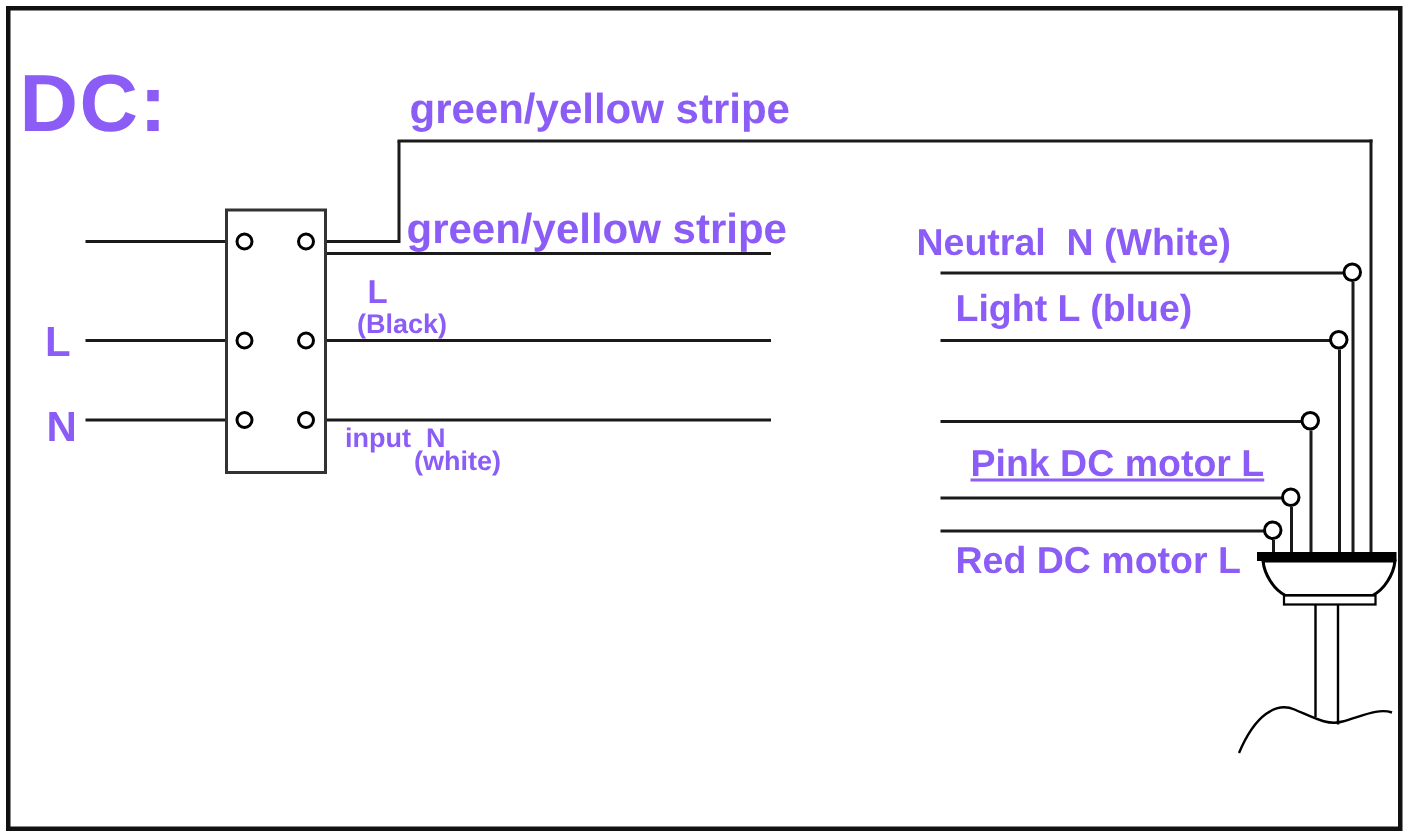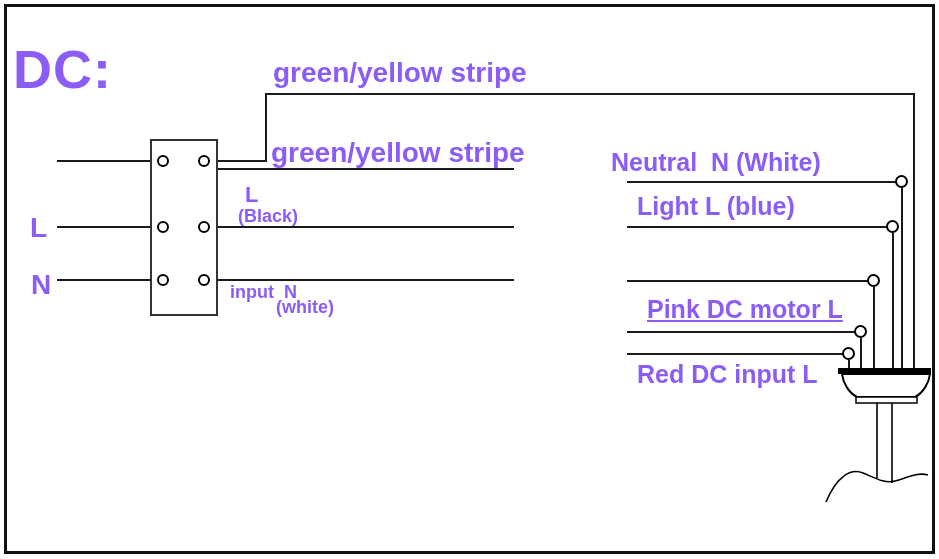--- a/index.html
+++ b/index.html
@@ -60,21 +60,21 @@
 
   <div class="t" style="left:245px;top:182px;font-size:22px;">L</div>
   <div class="t" style="left:238px;top:206px;font-size:18px;text-align:right;">(Black)</div>
   <div class="t" style="left:230px;top:282px;font-size:18px;">input  N</div>
   <div class="t" style="left:228px;top:297px;font-size:18px;margin-left:48px;">(white)</div>
 
 
   <div class="t" style="left:611px;top:148px;font-size:25px;">Neutral  N (White)</div>
   <div class="t" style="left:637px;top:192px;font-size:25px;">Light L (blue)</div>
   <div class="t" style="left:647px;top:295px;font-size:25px;text-decoration:underline;">Pink DC motor L</div>
-  <div class="t" style="left:637px;top:360px;font-size:25px;">Red DC input L</div>
+  <div class="t" style="left:637px;top:360px;font-size:25px;">Red DC motor L</div>
 
   <div class="dot" style="left:895px;top:175px;"></div>
   <div class="dot" style="left:886px;top:220px;"></div>
   <div class="dot" style="left:867px;top:274px;"></div>
   <div class="dot" style="left:854px;top:325px;"></div>
   <div class="dot" style="left:842px;top:347px;"></div>
 
   <svg style="position:absolute;left:815px;top:360px;" width="120" height="195" viewBox="0 0 120 195">
     <rect x="23" y="8" width="93" height="6" fill="#000"></rect>
     <path d="M 27 14 C 28 23 34 33 42 37 L 100 37 C 108 33 114 23 115 14 Z" fill="#ffffff" stroke="#000" stroke-width="2"></path>

